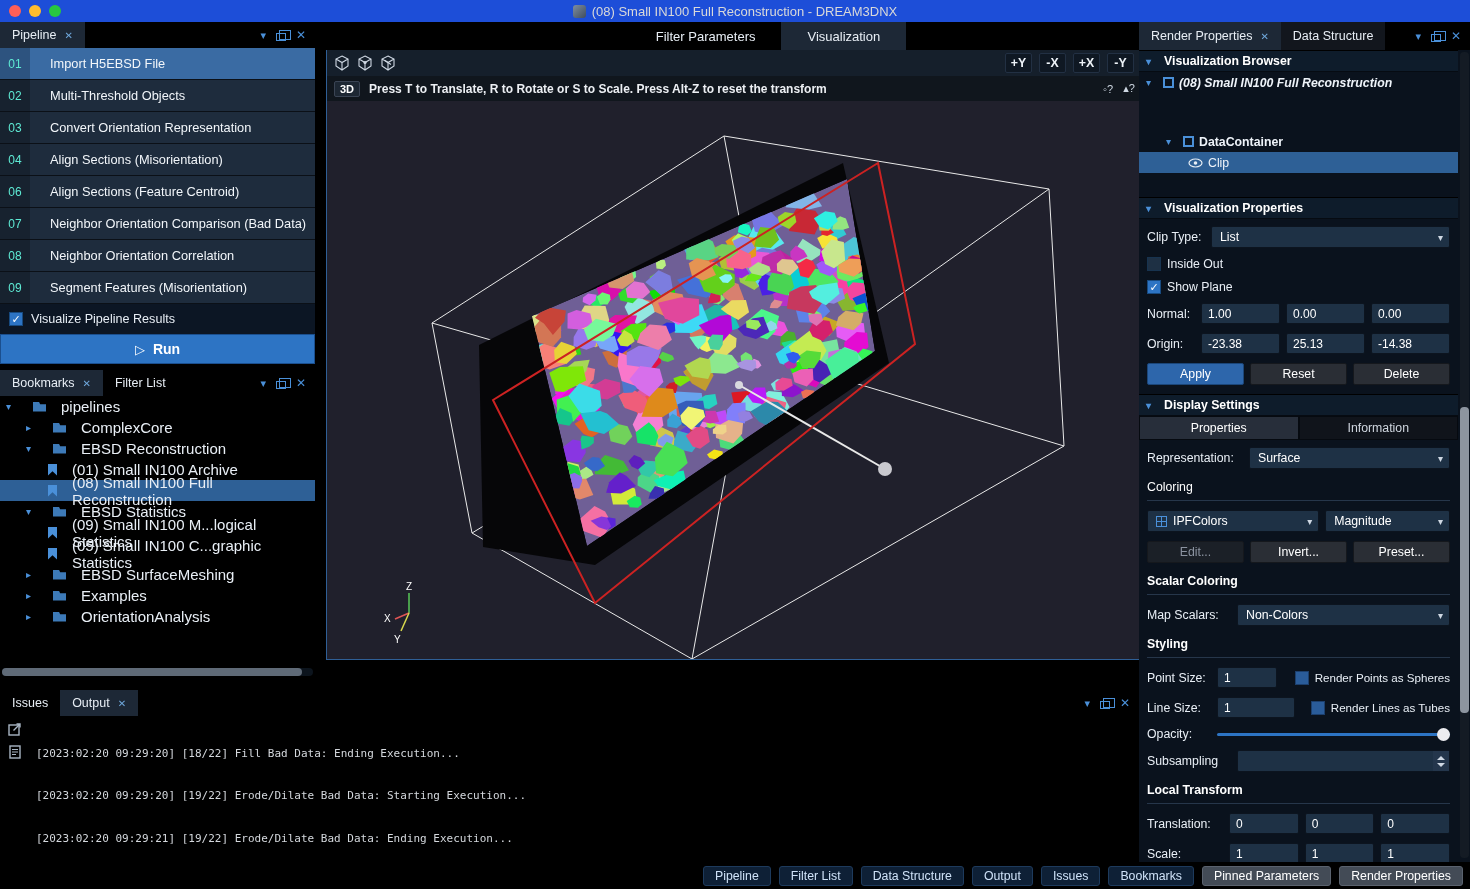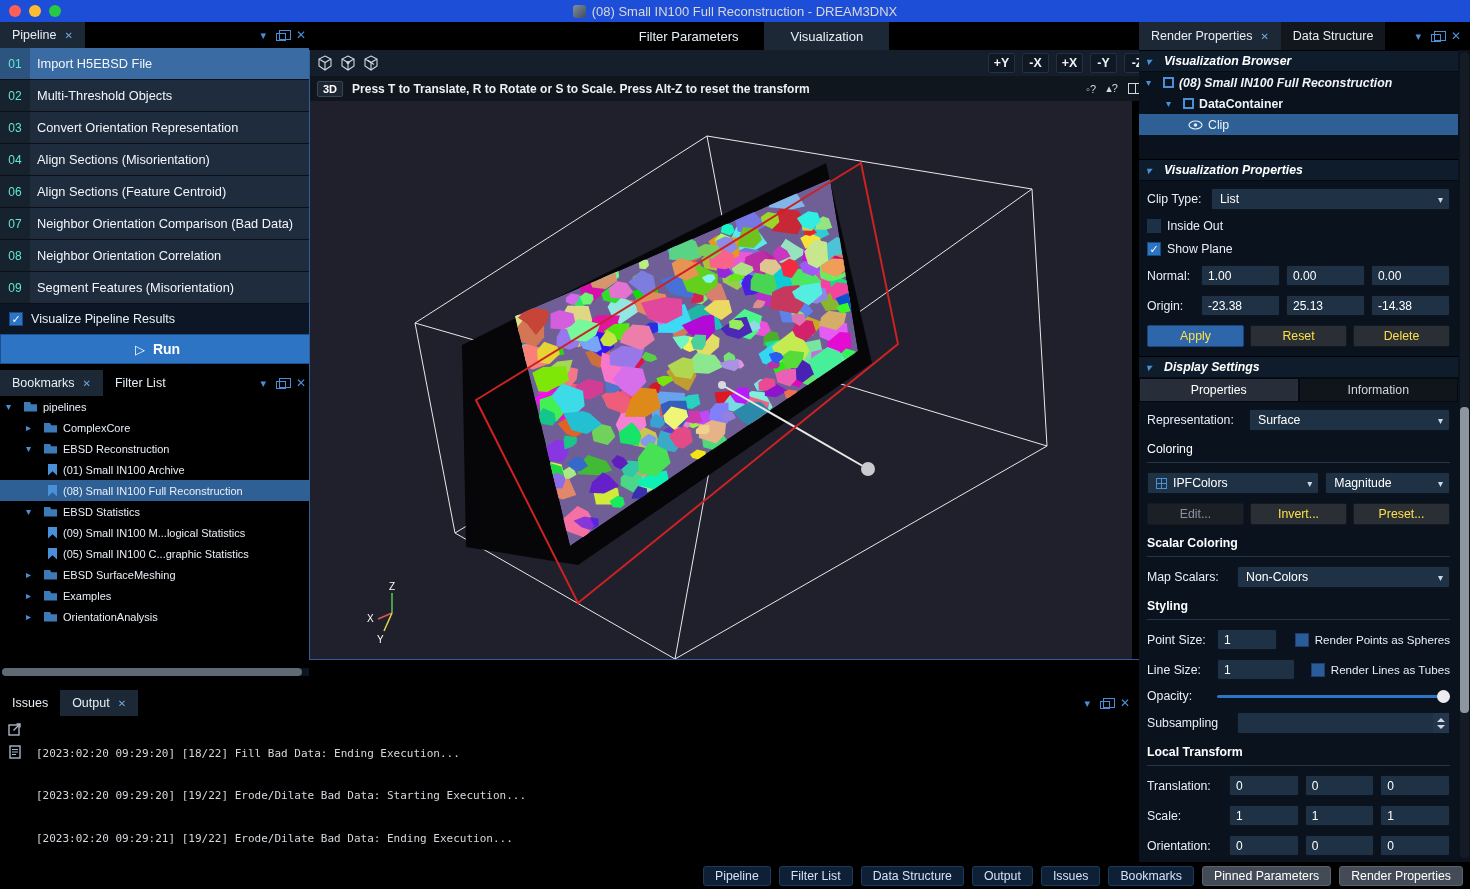--- a/index.html
+++ b/index.html
@@ -29,41 +29,41 @@
   .icon-windows { width:10px; height:8px; border:1px solid #4a90d9; position:relative; margin-top:3px; }
   .icon-windows::before { content:""; position:absolute; left:2px; top:-4px; width:10px; height:8px; border:1px solid #4a90d9; }
   .icon-close::before { content:"✕"; color:#4a90d9; font-size:12px; }
 
   
   .left-panel { position:absolute; left:0; top:22px; width:315px; height:668px; background:#000; }
   .p-row { height:32px; display:flex; align-items:center; background:#1e2c3d; border-bottom:1px solid #0b1017; }
   .p-row.selected { background:#3a6ba3; }
   .p-num { width:30px; align-self:stretch; display:flex; align-items:center; justify-content:center;
            background:rgba(0,0,0,.22); color:#5eead4; font-size:12px; }
-  .p-label { padding-left:7px; font-size:12.8px; color:#f2f6fa; }
+  .p-label { padding-left:20px; font-size:12.8px; color:#f2f6fa; }
   .viz-row { height:30px; display:flex; align-items:center; gap:8px; padding:0 9px; background:#0c1624; }
   .cb { width:14px; height:14px; border:1px solid #17334f; background:#1e3044; display:flex; align-items:center; justify-content:center; flex:none; }
   .cb.checked { background:#2d74c4; border-color:#174a80; }
   .cb.checked::before { content:"✓"; color:#fff; font-size:11px; line-height:1; }
   .cb.tint { background:#2a5c9a; border-color:#1c3f6d; }
   .run-row { height:30px; background:#2d74c4; border:1px solid #1b4f8e; display:flex; align-items:center; justify-content:center; gap:8px; color:#fff; font-size:14px; font-weight:bold; }
   .run-icon::before { content:"▷"; font-size:13px; font-weight:normal; }
 
-  .t-row { height:21px; display:flex; align-items:center; gap:6px; font-size:11px; color:#e9eff6; padding-left:6px; }
+  .t-row { height:21px; display:flex; align-items:center; gap:15px; font-size:15px; color:#e9eff6; padding-left:6px; }
   .t-row.l1 { padding-left:26px; } .t-row.l2 { padding-left:48px; }
   .t-row.selected { background:#2e6096; }
   .chev { width:12px; color:#4a90d9; font-size:10px; flex:none; }
   .chev.exp::before { content:"▾"; } .chev.col::before { content:"▸"; }
   .icon-folder { width:13px; height:10px; flex:none; background:#3d7ab8; clip-path:polygon(0 0,45% 0,55% 28%,100% 28%,100% 100%,0 100%); }
   .icon-bookmark { width:9px; height:12px; flex:none; background:#4a90d9; clip-path:polygon(0 0,100% 0,100% 100%,50% 65%,0 100%); }
   .hscroll { position:absolute; left:2px; top:646px; width:311px; height:8px; background:#0c141d; border-radius:4px; }
   .hscroll .thumb { width:300px; height:8px; background:#5f6a77; border-radius:4px; }
 
   
-  .center-panel { position:absolute; left:309px; top:22px; width:884px; height:668px; background:#000; }
+  .center-panel { position:absolute; left:326px; top:22px; width:884px; height:668px; background:#000; }
   .center-tabs { height:28px; display:flex; justify-content:center; background:#000; font-size:13px; }
   .center-tabs .tab { padding:0 26px; }
   .vp-wrap { border-left:1px solid #2f5f96; border-right:1px solid #2f5f96; border-bottom:1px solid #2f5f96; }
   .vp-toolbar1 { height:26px; background:#151f2b; display:flex; align-items:center; gap:7px; padding:0 7px; }
   .vp-toolbar1 .spacer { flex:1; }
   .cam-btn { min-width:27px; height:20px; display:flex; align-items:center; justify-content:center;
              color:#eef3f8; font-size:12.3px; font-weight:600; background:#0f1823; border:1px solid #223043; border-radius:2px; }
   .vp-toolbar2 { height:25px; background:#10161d; display:flex; align-items:center; gap:9px; padding:8px 7px; }
   .badge-3d { background:#1d2733; border:1px solid #3a4454; color:#fff; font-size:11px; padding:1px 5px; border-radius:2px; font-weight:bold; }
   .hint { color:#eceff3; font-size:12px; font-weight:600; }
@@ -78,42 +78,42 @@
   
   .bottom-panel { position:absolute; left:0; top:690px; width:1139px; height:172px; background:#000; }
   .console { position:absolute; left:0; top:26px; right:0; bottom:0; display:flex; }
   .console-gutter { width:30px; display:flex; flex-direction:column; align-items:center; gap:7px; padding-top:5px; }
   .console-text { flex:1; padding:3px 6px; font-family:"DejaVu Sans Mono", monospace; font-size:11px; line-height:14.1px; color:#d4d8dd; white-space:pre; overflow:hidden; }
 
   
   .right-panel { position:absolute; left:1139px; top:22px; width:331px; height:840px; background:#0a121d; overflow:hidden; }
   .right-content { position:absolute; left:0; top:28px; right:12px; bottom:0; }
   .sec-head { height:22px; display:flex; align-items:center; gap:6px; padding:8px 7px; background:#0e1c2b;
-              border-top:1px solid #000; border-bottom:1px solid #060b12; color:#fff; font-weight:bold; font-size:12.3px;font-style:italic; }
+              border-top:1px solid #000; border-bottom:1px solid #060b12; color:#fff; font-weight:bold; font-size:12.3px; }
   .b-row { height:21px; display:flex; align-items:center; gap:5px; font-size:12.3px; padding-left:7px; color:#eef3f9; }
-  .b-row.l1 { padding-left:27px; } .b-row.l2 { padding-left:49px; }
+  .b-row.l1 { padding-left:27px;margin-top:38px; } .b-row.l2 { padding-left:49px; }
   .b-row.selected { background:#2e6096; }
   .b-row .ital { font-style:italic; font-weight:bold; }
   .icon-box { width:11px; height:11px; border:2px solid #4a90d9; flex:none; }
   .spacer-dark { height:24px; background:#0a121d; }
 
   .form { padding:7px 8px 9px; display:flex; flex-direction:column; gap:9px; background:#0a121d; }
   .frow { display:flex; align-items:center; gap:6px; }
   .flabel { font-size:12.3px; color:#e9eff6; white-space:nowrap; }
   .input { background:#1e3145; border:1px solid #0c141f; color:#fff; font-size:12px; height:21px; padding:0 6px; border-radius:2px; width:100%; min-width:0; font-family:"Liberation Sans", sans-serif; }
   .w3 { flex:1; }
   .dropdown { position:relative; background:#1e3145; border:1px solid #0c141f; height:22px; display:flex; align-items:center;
               padding:0 20px 0 8px; color:#fff; font-size:12.3px; border-radius:2px; flex:1; gap:6px; white-space:nowrap; overflow:hidden; }
   .dd-caret { position:absolute; right:6px; color:#cfd8e3; font-size:10px; }
   .dd-caret::before { content:"▾"; }
   .icon-grid { width:11px; height:11px; border:1px solid #4a90d9; position:relative; flex:none; }
   .icon-grid::before { content:""; position:absolute; left:0; right:0; top:4px; height:1px; background:#4a90d9; }
   .icon-grid::after { content:""; position:absolute; top:0; bottom:0; left:4px; width:1px; background:#4a90d9; }
   .btn { height:22px; flex:1; display:flex; align-items:center; justify-content:center; font-size:12.3px;
-         border-radius:2px; color:#fde047; background:#2a2e35; border:1px solid #15181d; white-space:nowrap; }
+         border-radius:2px; color:#ffffff; background:#2a2e35; border:1px solid #15181d; white-space:nowrap; }
   .btn.primary { background:#2d66ab; border-color:#1b4679; }
   .btn.disabled { color:#8b93a0; background:#1b2027; }
   .dtabs { display:flex; }
   .dtab { flex:1; height:24px; display:flex; align-items:center; justify-content:center; font-size:12.3px;
           color:#cfd6df; background:#10141b; border:1px solid #060a10; }
   .dtab.active { background:#272e3a; color:#fff; }
   .group-label { font-size:12.3px; color:#fff; border-bottom:1px solid #26364a; padding:2px 0 6px; }
   .group-label.bold { font-weight:bold; }
   .slider { flex:1; position:relative; height:14px; }
   .slider .track { position:absolute; left:0; right:0; top:6px; height:3px; background:#2d74c4; border-radius:2px; }

